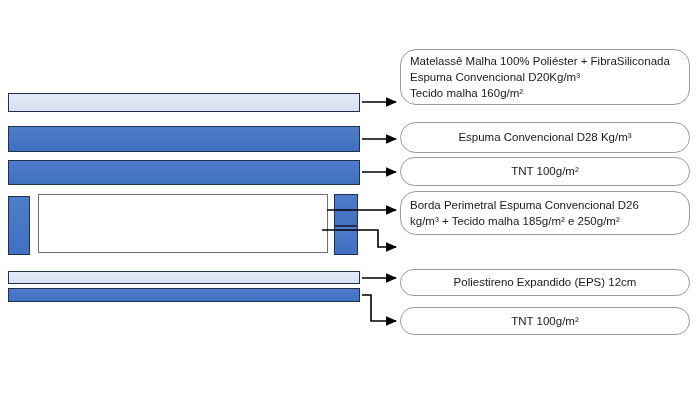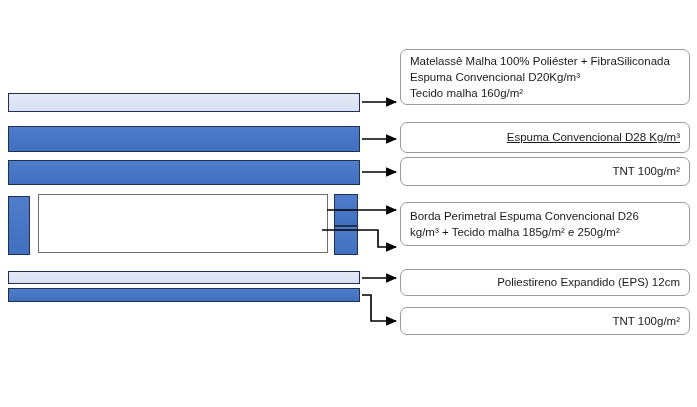--- a/index.html
+++ b/index.html
@@ -38,25 +38,25 @@
   .layer.white {
     background: #ffffff;
     border: 1.5px solid #6e6e6e;
   }
 
   
   .infobox {
     position: absolute;
     box-sizing: border-box;
     border: 1px solid #9a9a9a;
-    border-radius: 7px;
+    border-radius: 16px;
     background: #ffffff;
     display: flex;
     align-items: center;
-    justify-content: flex-end;
+    justify-content: center;
     padding: 2px 9px;
   }
   .infobox .txt {
     font-size: 11.5px;
     line-height: 1.42;
     color: #1a1a1a;
     text-align: center;
     white-space: pre-line;
   }
   .infobox.left-align .txt {
@@ -113,29 +113,29 @@
       <polyline points="362,295 371,295 371,321 396,321"></polyline>
     </g>
   </svg>
 
   <div class="infobox left-align" style="left:400px; top:49px; width:290px; height:56px;">
     <span class="txt">Matelassê Malha 100% Poliéster + FibraSiliconada
 Espuma Convencional D20Kg/m³
 Tecido malha 160g/m²</span>
   </div>
 
-  <div class="infobox" style="left:400px; top:122px; width:290px; height:31px;text-decoration:underline;">
+  <div class="infobox" style="left:400px; top:122px; width:290px; height:31px;">
     <span class="txt">Espuma Convencional D28 Kg/m³</span>
   </div>
 
   <div class="infobox" style="left:400px; top:157px; width:290px; height:29px;">
     <span class="txt">TNT 100g/m²</span>
   </div>
 
-  <div class="infobox left-align" style="left:400px; top:202px; width:290px; height:44px;">
+  <div class="infobox left-align" style="left:400px; top:191px; width:290px; height:44px;">
     <span class="txt">Borda Perimetral Espuma Convencional D26
 kg/m³ + Tecido malha 185g/m² e 250g/m²</span>
   </div>
 
 
   <div class="infobox" style="left:400px; top:269px; width:290px; height:27px;">
     <span class="txt">Poliestireno Expandido (EPS) 12cm</span>
   </div>
 
   <div class="infobox" style="left:400px; top:307px; width:290px; height:28px;">

